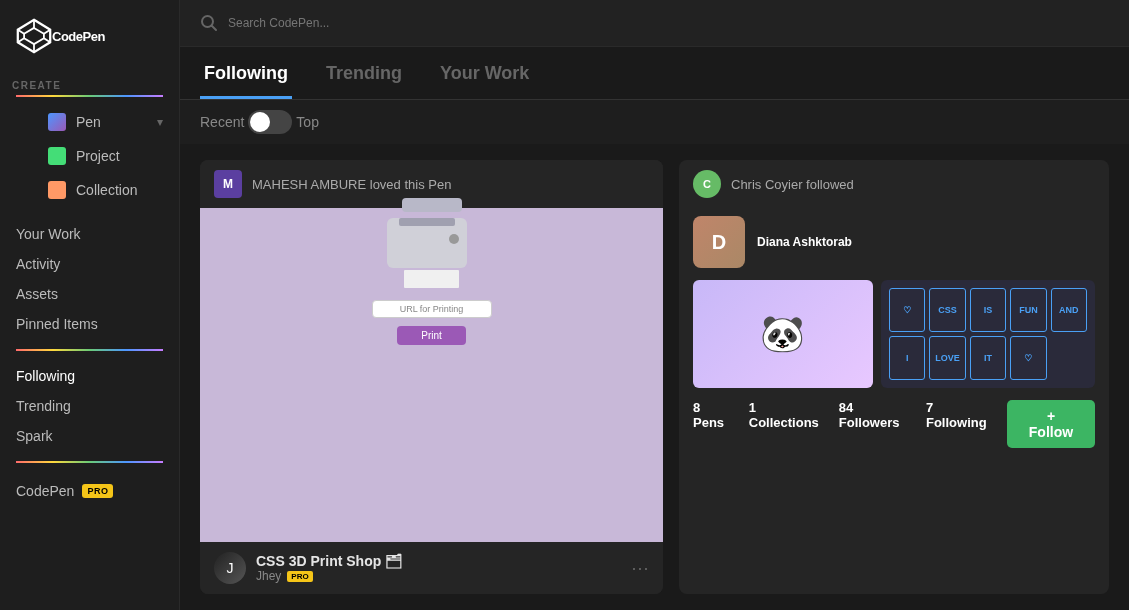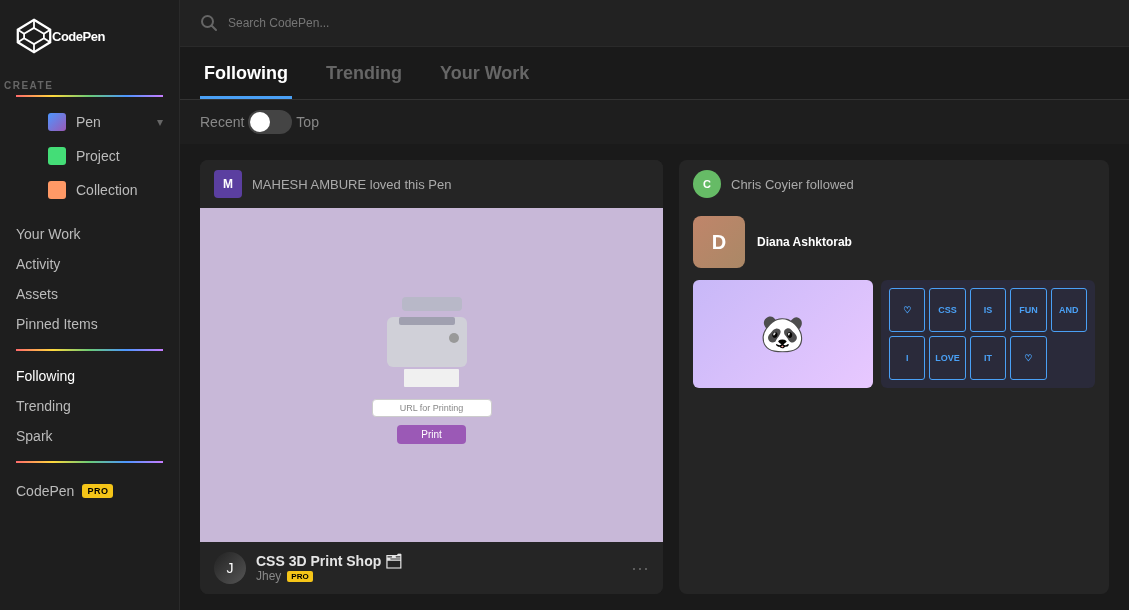--- a/index.html
+++ b/index.html
@@ -34,21 +34,21 @@
     .logo-icon {
       width: 36px;
       height: 36px;
     }
 
     .create-label {
       font-size: 10px;
       font-weight: 700;
       letter-spacing: 1.5px;
       color: #666;
-      padding: 8px 4px 4px;
+      padding: 8px 12px 4px;
       text-transform: uppercase;
     }
 
     .create-gradient-bar {
       height: 2px;
       background: linear-gradient(to right, #ff6b6b, #ffd93d, #6bcb77, #4d96ff, #c77dff);
       margin: 0 16px 8px;
     }
 
     .sidebar-item {
@@ -235,21 +235,20 @@
       border-radius: 4px;
       background: #888;
       overflow: hidden;
       flex-shrink: 0;
     }
 
     .pen-preview {
       flex: 1;
       background: #c8b8d8;
       display: flex;
-      align-items: center;
       justify-content: center;
       position: relative;
       min-height: 220px;
     }
 
     .printer-illustration {
       display: flex;
       flex-direction: column;
       align-items: center;
       gap: 4px;
@@ -612,16 +611,35 @@
           <div class="css-tag">CSS</div>
           <div class="css-tag">IS</div>
           <div class="css-tag">FUN</div>
           <div class="css-tag">AND</div>
           <div class="css-tag">I</div>
           <div class="css-tag">LOVE</div>
           <div class="css-tag">IT</div>
           <div class="css-tag">♡</div>
         </div>
       </div>
+      <div class="right-stats">
+        <div class="stat-item">
+          <span>8</span>
+          <span>Pens</span>
+        </div>
+        <div class="stat-item">
+          <span>1</span>
+          <span>Collections</span>
+        </div>
+        <div class="stat-item">
+          <span>84</span>
+          <span>Followers</span>
+        </div>
+        <div class="stat-item">
+          <span>7</span>
+          <span>Following</span>
+        </div>
+        <button class="follow-btn">+ Follow</button>
+      </div>
     </div>
 
   </div>
 </main>
 
 </body></html>

